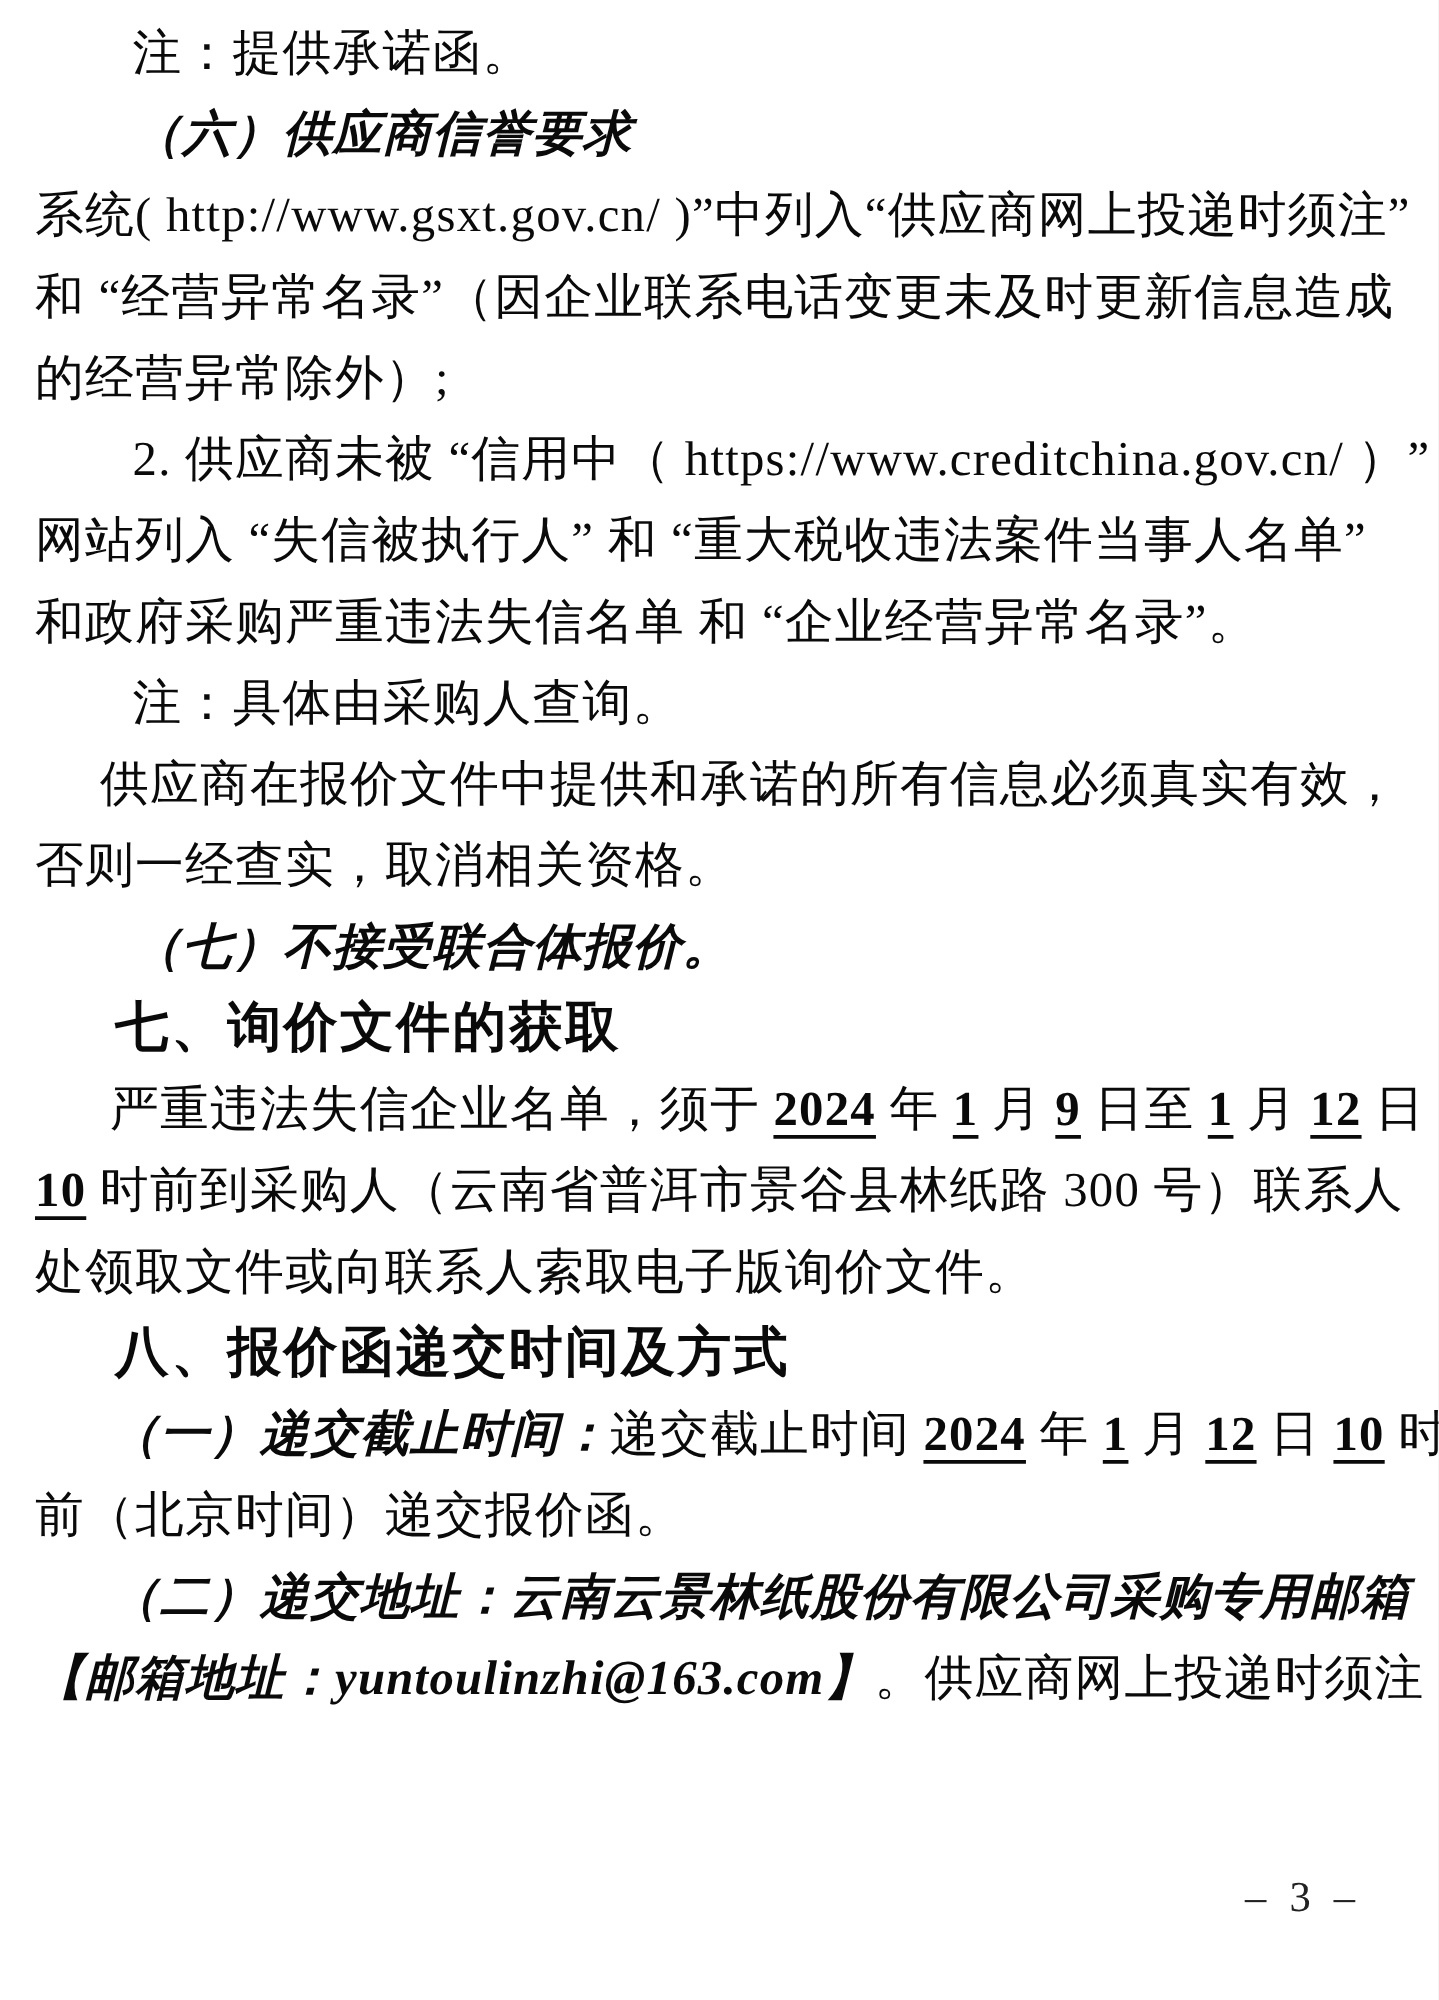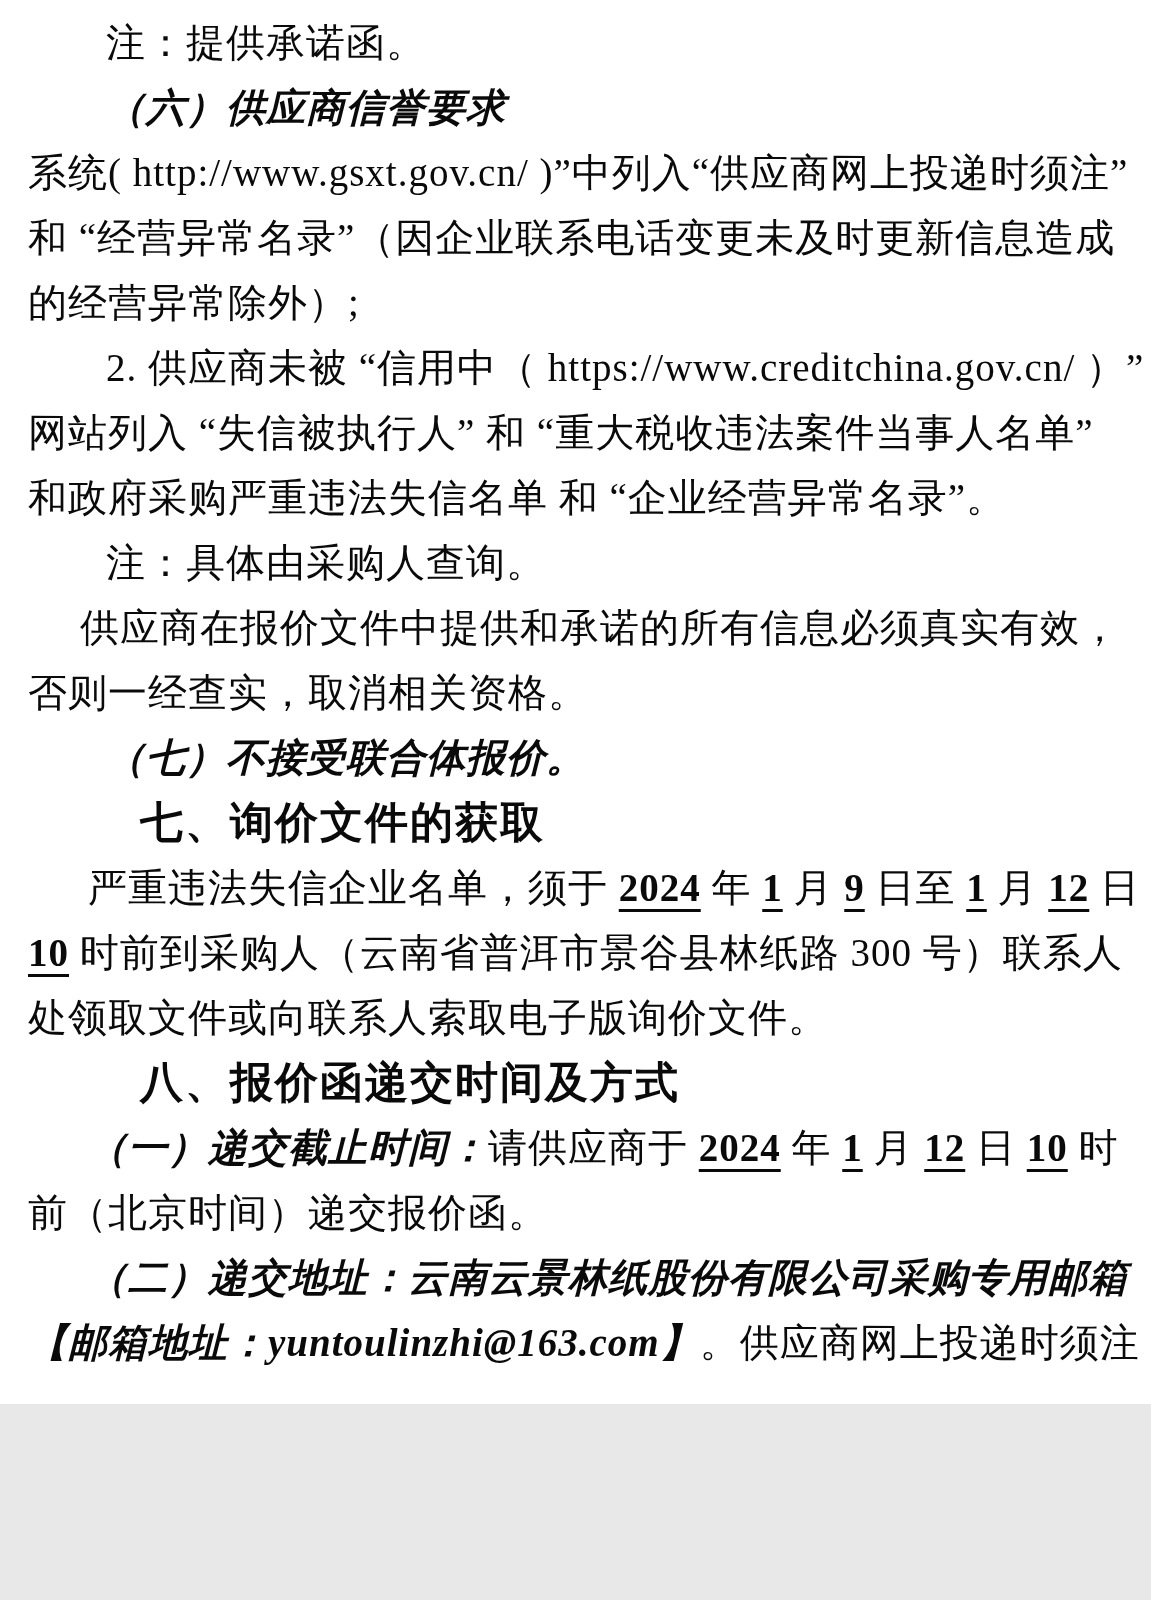--- a/index.html
+++ b/index.html
@@ -1,19 +1,19 @@
 <!DOCTYPE html>
 <html><head>
 <meta charset="utf-8">
 <style>
   html, body { margin: 0; padding: 0; background: #e8e8e8; }
   .page {
     position: relative;
     width: 1151px;
-    height: 1404px;
+    height: 1600px;
     background: #ffffff;
     color: #0a0a0a;
     font-family: "Liberation Serif", "DejaVu Serif", serif;
     overflow: hidden;
     margin: 0 auto;
   }
   .doc-body {
     position: absolute;
     left: 28px;
     top: 10px;
@@ -32,21 +32,20 @@
     font-weight: bold;
     text-decoration: underline;
     text-decoration-thickness: 2.5px;
     text-underline-offset: 8px;
   }
   .run.h {
     font-family: "Liberation Sans", "DejaVu Sans", sans-serif;
     font-weight: bold;
     font-size: 43px;
     letter-spacing: 2px;
-    margin-left: 48px;
   }
   .ind2  { padding-left: 78px; }
   .ind15 { padding-left: 60px; }
   .indsm { padding-left: 52px; }
   .indhd { padding-left: 64px; }
   .pagenum {
     position: absolute;
     top: 1500px;
     right: 62px;
     font-size: 34px;
@@ -70,19 +69,19 @@
       <div class="line"><span class="run">和政府采购严重违法失信名单 和 “企业经营异常名录”。</span></div>
       <div class="line ind2"><span class="run">注：具体由采购人查询。</span></div>
       <div class="line indsm"><span class="run">供应商在报价文件中提供和承诺的所有信息必须真实有效，</span></div>
       <div class="line"><span class="run">否则一经查实，取消相关资格。</span></div>
       <div class="line ind2"><span class="run b">（七）不接受联合体报价。</span></div>
       <div class="line indhd"><span class="run h">七、询价文件的获取</span></div>
       <div class="line ind15"><span class="run">严重违法失信企业名单，须于 </span><span class="run bu">2024</span><span class="run"> 年 </span><span class="run bu">1</span><span class="run"> 月 </span><span class="run bu">9</span><span class="run"> 日至 </span><span class="run bu">1</span><span class="run"> 月 </span><span class="run bu">12</span><span class="run"> 日</span></div>
       <div class="line"><span class="run bu">10</span><span class="run"> 时前到采购人（云南省普洱市景谷县林纸路 300 号）联系人</span></div>
       <div class="line"><span class="run">处领取文件或向联系人索取电子版询价文件。</span></div>
       <div class="line indhd"><span class="run h">八、报价函递交时间及方式</span></div>
-      <div class="line ind15"><span class="run b">（一）递交截止时间：</span><span class="run">请供应商于 </span><span class="run bu">2024</span><span class="run"> 年 </span><span class="run bu">1</span><span class="run"> 月 </span><span class="run bu">12</span><span class="run"> 日 </span><span class="run bu">10</span><span class="run"> 时</span></div>
+      <div class="line ind15"><span class="run b">（一）递交截止时间：</span><span class="run">递交截止时间 </span><span class="run bu">2024</span><span class="run"> 年 </span><span class="run bu">1</span><span class="run"> 月 </span><span class="run bu">12</span><span class="run"> 日 </span><span class="run bu">10</span><span class="run"> 时</span></div>
       <div class="line"><span class="run">前（北京时间）递交报价函。</span></div>
       <div class="line ind15"><span class="run b">（二）递交地址：云南云景林纸股份有限公司采购专用邮箱</span></div>
       <div class="line"><span class="run b">【邮箱地址：</span><span class="run b">yuntoulinzhi@163.com</span><span class="run b">】</span><span class="run">。供应商网上投递时须注</span></div>
     </main>
   <div class="pagenum">– 3 –</div>
 </div>
 
 </body></html>

